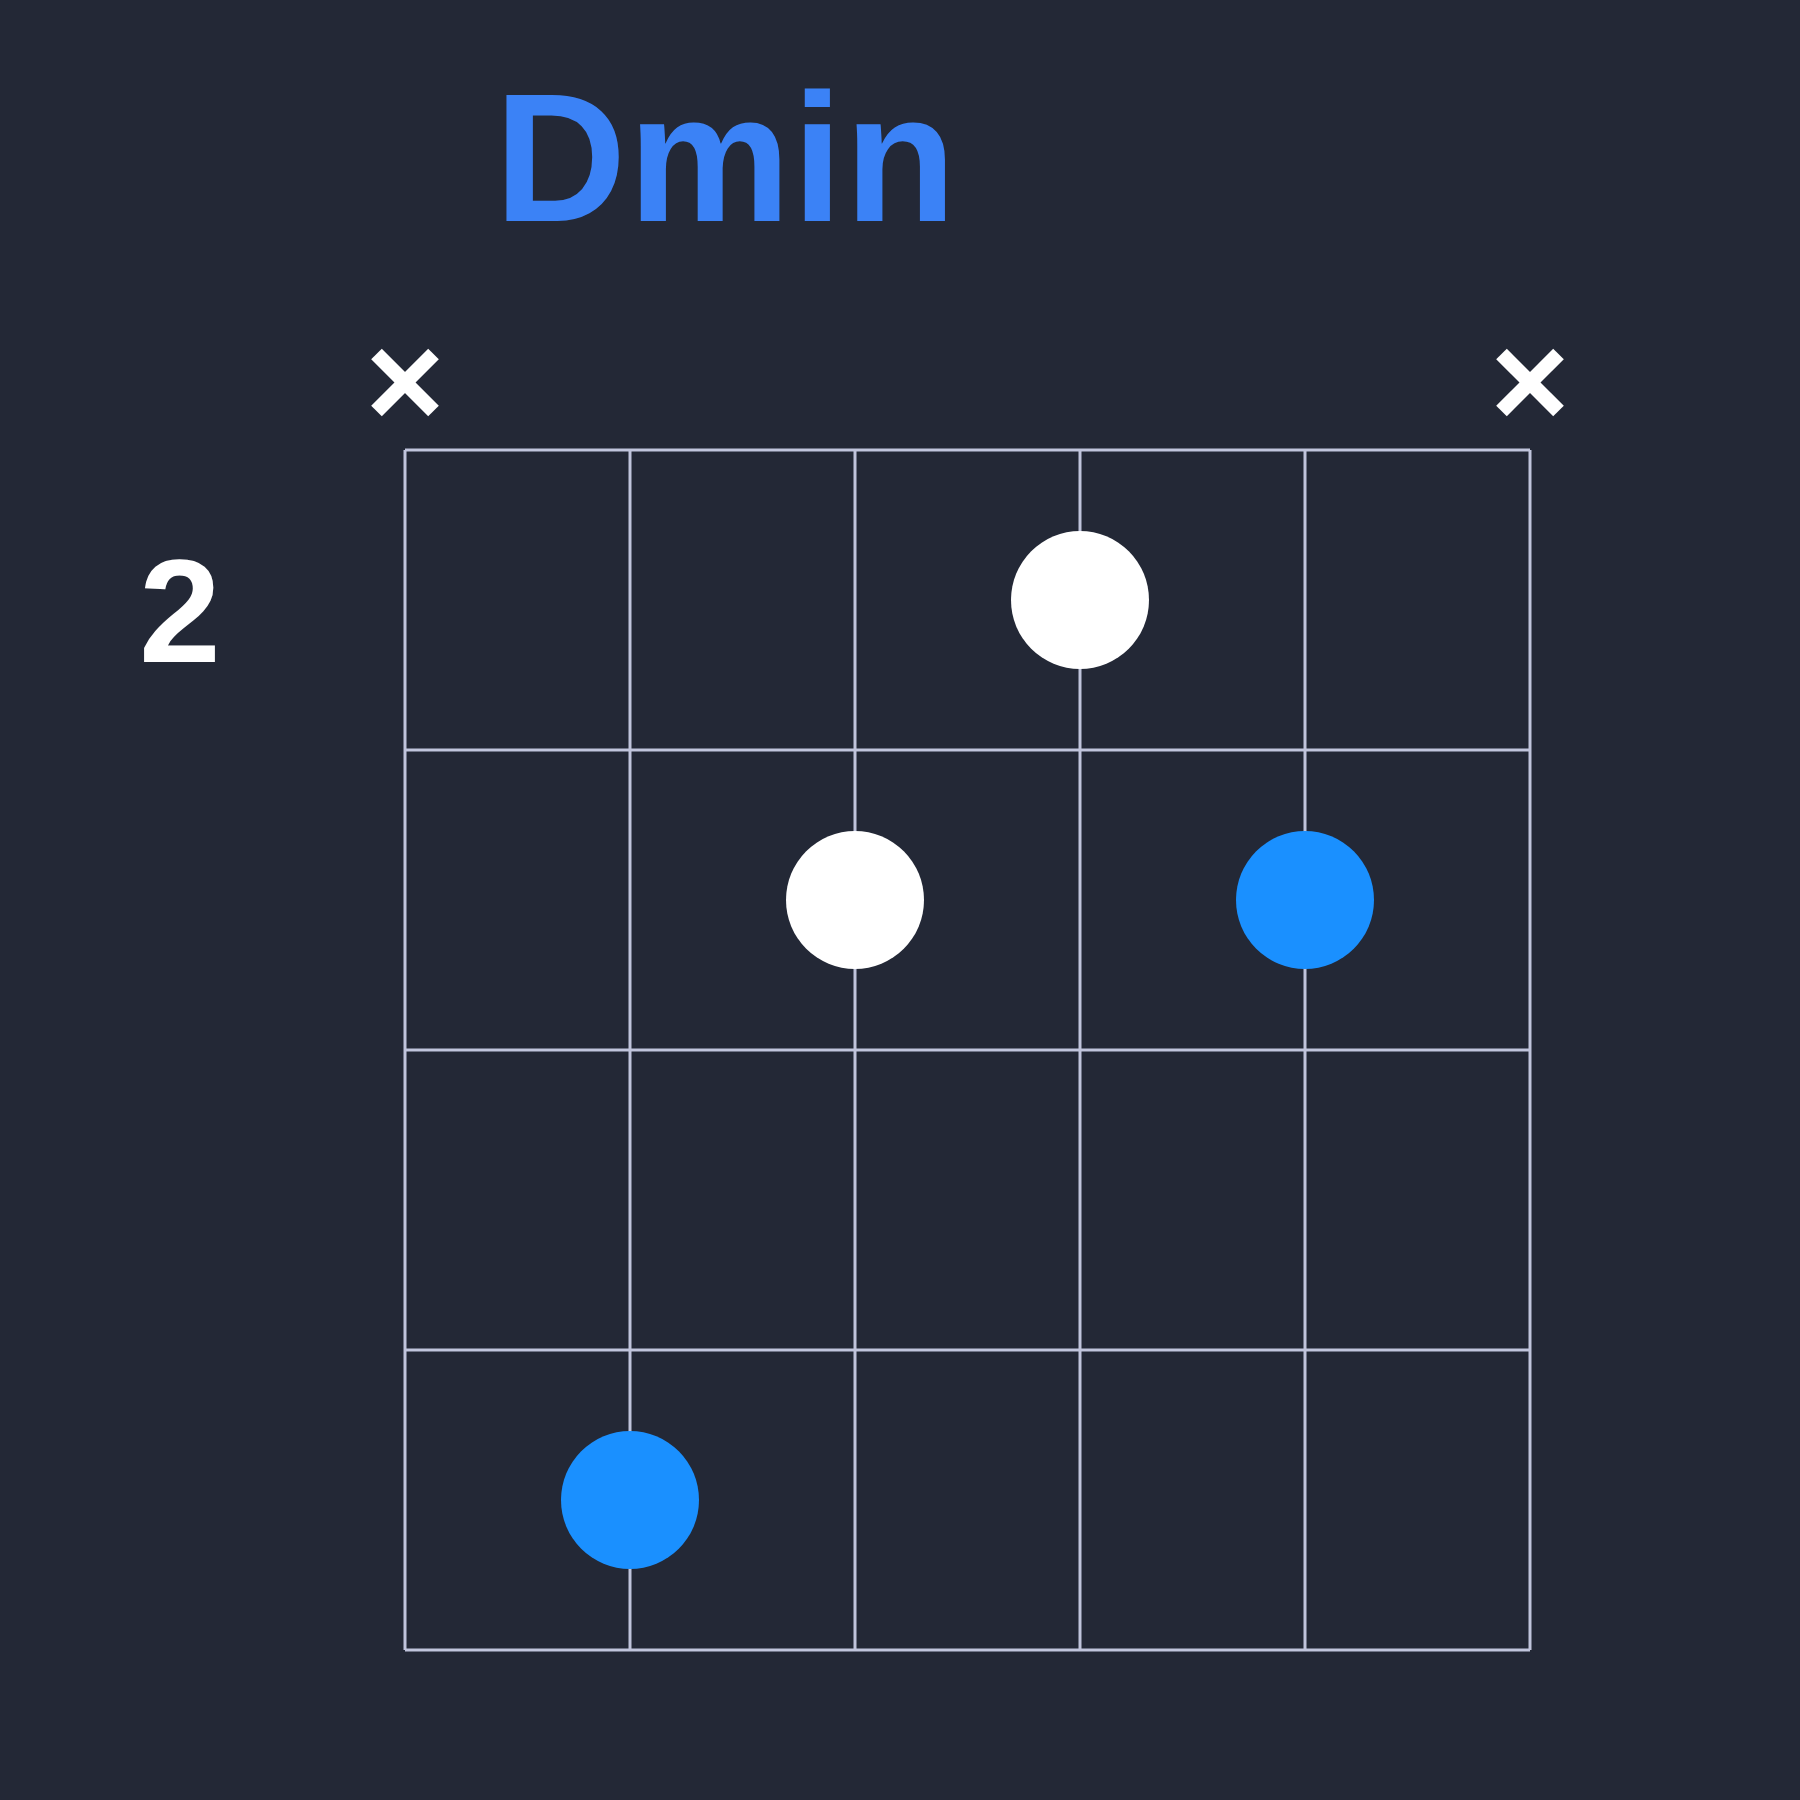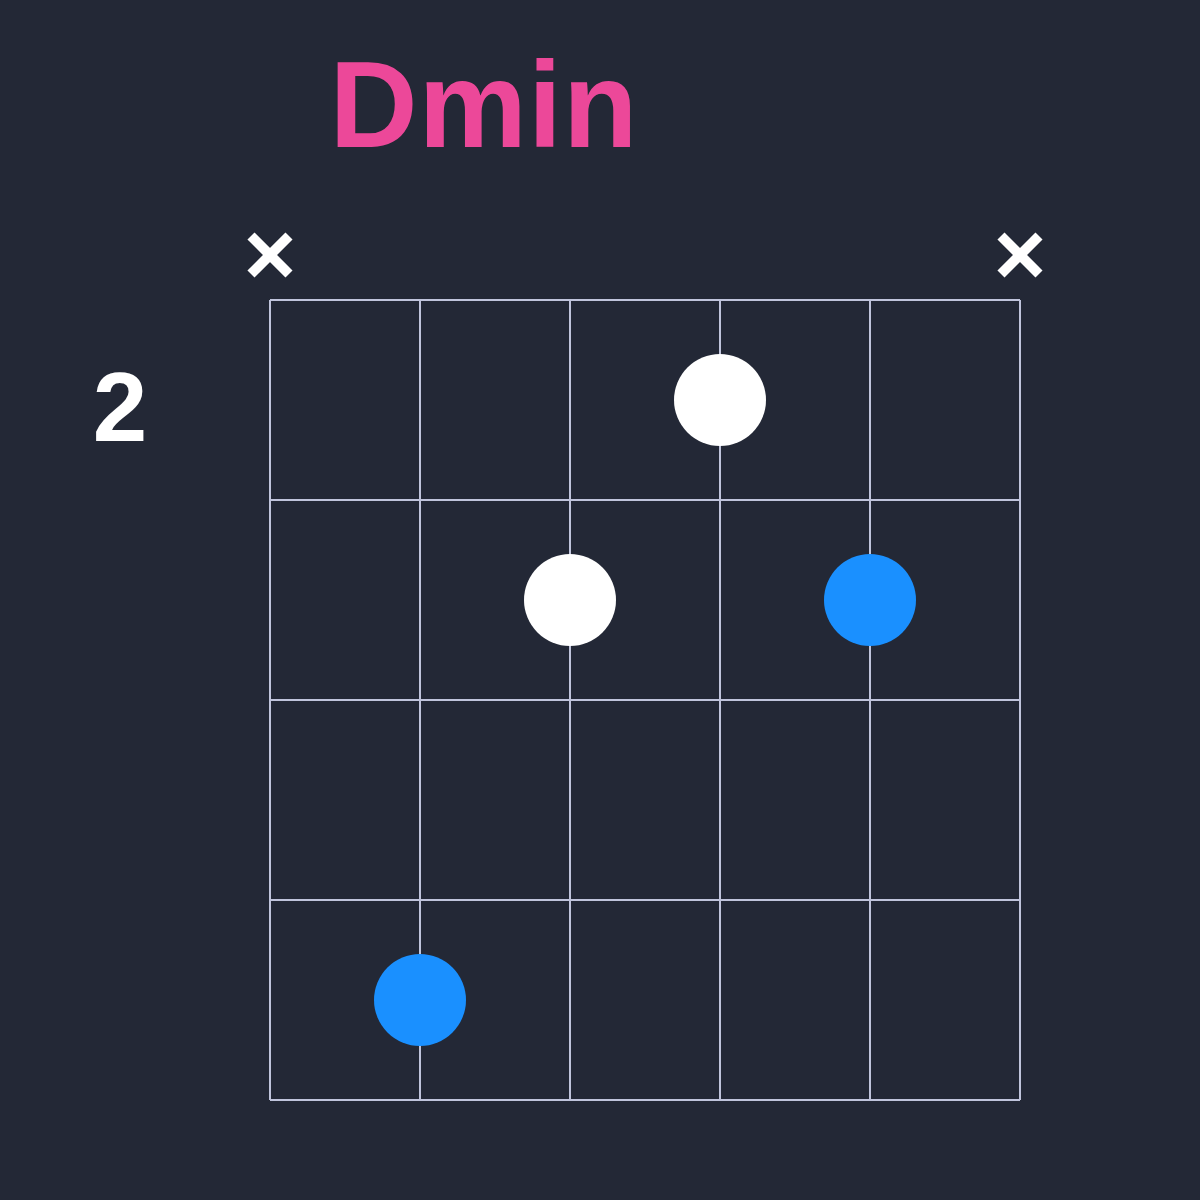--- a/index.html
+++ b/index.html
@@ -1,17 +1,17 @@
 <!DOCTYPE html>
 <html><head>
   <meta charset="utf-8">
   <style>
     html, body { margin: 0; padding: 0; }
     body { width: 1200px; height: 1200px; background: #232836; overflow: hidden; position: relative; font-family: "Liberation Sans", sans-serif; }
-    .title { position: absolute; left: 0; top: 40px; width: 968px; text-align: center; color: #ec4899; font-weight: bold; font-size: 122px; line-height: 130px; letter-spacing: 1px; }
+    .title { position: absolute; left: 0; top: 40px; width: 968px; text-align: center; color: #3b82f6; font-weight: bold; font-size: 122px; line-height: 130px; letter-spacing: 1px; }
     .fret-num { position: absolute; left: 70px; top: 352px; width: 100px; text-align: center; color: #ffffff; font-weight: bold; font-size: 98px; line-height: 110px; }
     svg.board { position: absolute; left: 0; top: 0; }
   </style>
 </head>
 <body>
 
 <div class="title">Dmin</div>
 <div class="fret-num">2</div>
 
 <svg class="board" width="1200" height="1200">

